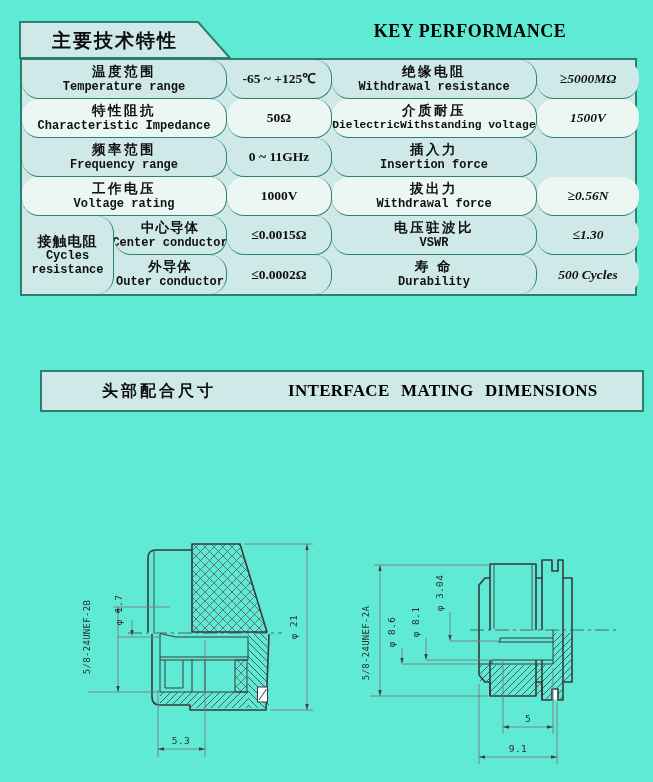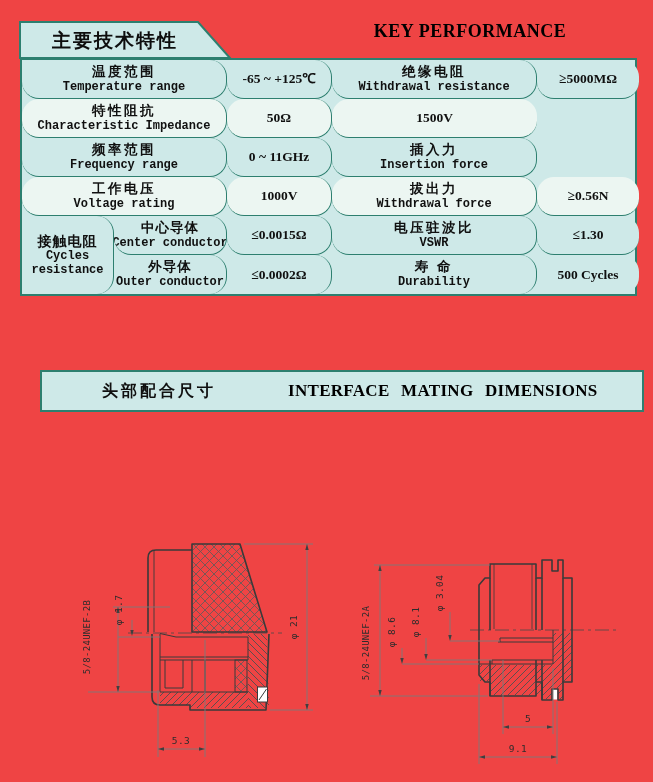--- a/index.html
+++ b/index.html
@@ -1,33 +1,33 @@
 <!DOCTYPE html>
 <html><head>
 <meta charset="utf-8">
 <style>
   html,body{margin:0;padding:0;background:#fff;}
-  .stage{position:relative;width:653px;height:782px;background:#ef4444;overflow:hidden;
+  .stage{position:relative;width:653px;height:782px;background:#5eead4;overflow:hidden;
          font-family:"Liberation Sans",sans-serif;color:#111;}
 
   
   .tab-svg{position:absolute;left:18px;top:19px;}
   .key-title{position:absolute;left:350px;top:21px;width:240px;text-align:center;
              font-family:"Liberation Serif",serif;font-weight:700;font-size:18px;
              letter-spacing:.5px;color:#000;}
 
   
   .spec{position:absolute;left:20px;top:58px;width:617px;height:238px;
         display:grid;grid-template-columns:92px 113px 105px 205px 102px;
         grid-template-rows:repeat(6,1fr);box-sizing:border-box;
         border:2px solid #2d7f6f;background:#cee9e8;}
   .cell{display:flex;flex-direction:column;justify-content:center;align-items:center;
         border-right:1.5px solid #2d7f6f;border-bottom:1.5px solid #2d7f6f;
         box-sizing:border-box;text-align:center;line-height:1.18;overflow:hidden;border-radius:17px;}
-  .cell.last-col{border-right:none;}
+  .cell.last-col{border-right:none;font-style:italic;}
   .cell.last-row{border-bottom:none;}
   .bg-cyan{background:#cee9e8;}
   .bg-light{background:#ecf6f2;}
   .zh{font-weight:700;font-size:13.5px;letter-spacing:2.5px;color:#101010;white-space:nowrap;}
   .en{font-family:Liberation Mono, monospace;font-weight:700;font-size:12px;color:#101010;white-space:nowrap;}
   .en-sm{font-size:11.3px;}
   .val{font-family:"Liberation Serif",serif;font-weight:700;font-size:13.5px;color:#101010;}
   .span2{grid-column:1/3;}
   .contact{grid-column:1;grid-row:5/7;}
 
@@ -70,20 +70,24 @@
     <div class="cell bg-cyan last-col">
       <div class="val">≥5000MΩ</div>
     </div>
 
     <div class="cell span2 bg-light">
       <div class="zh">特性阻抗</div>
       <div class="en">Characteristic Impedance</div>
     </div>
     <div class="cell bg-light">
       <div class="val">50Ω</div>
+    </div>
+    <div class="cell bg-light">
+      <div class="zh">介质耐压</div>
+      <div class="en en-sm">DielectricWithstanding voltage</div>
     </div>
     <div class="cell bg-light last-col">
       <div class="val">1500V</div>
     </div>
 
     <div class="cell span2 bg-cyan">
       <div class="zh">频率范围</div>
       <div class="en">Frequency range</div>
     </div>
     <div class="cell bg-cyan">

